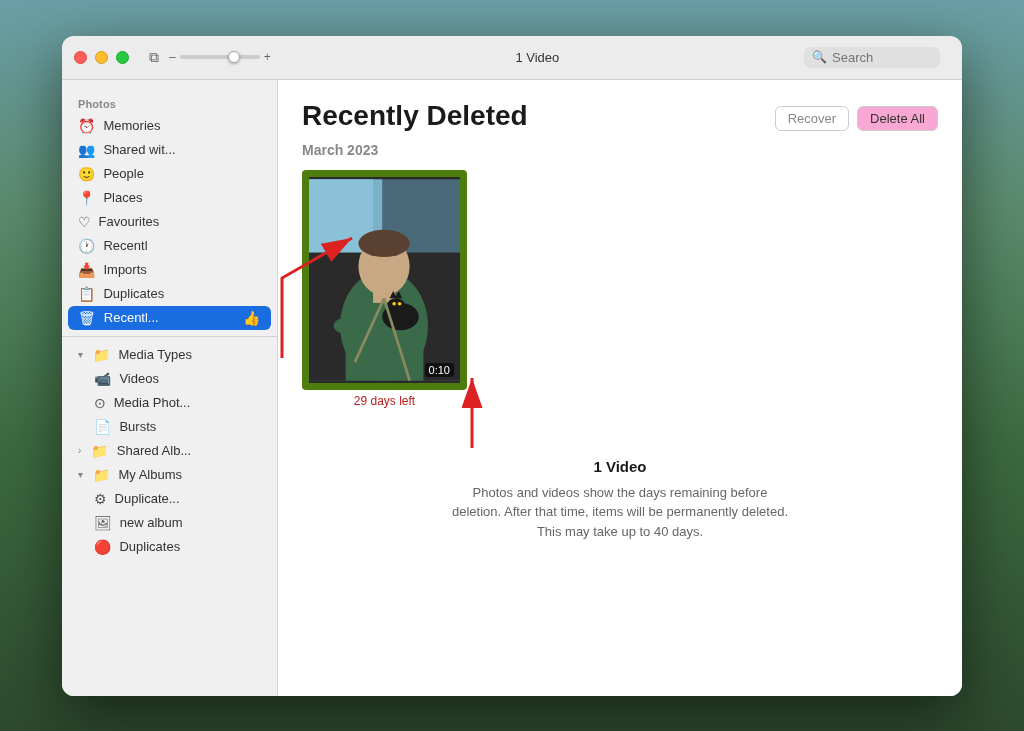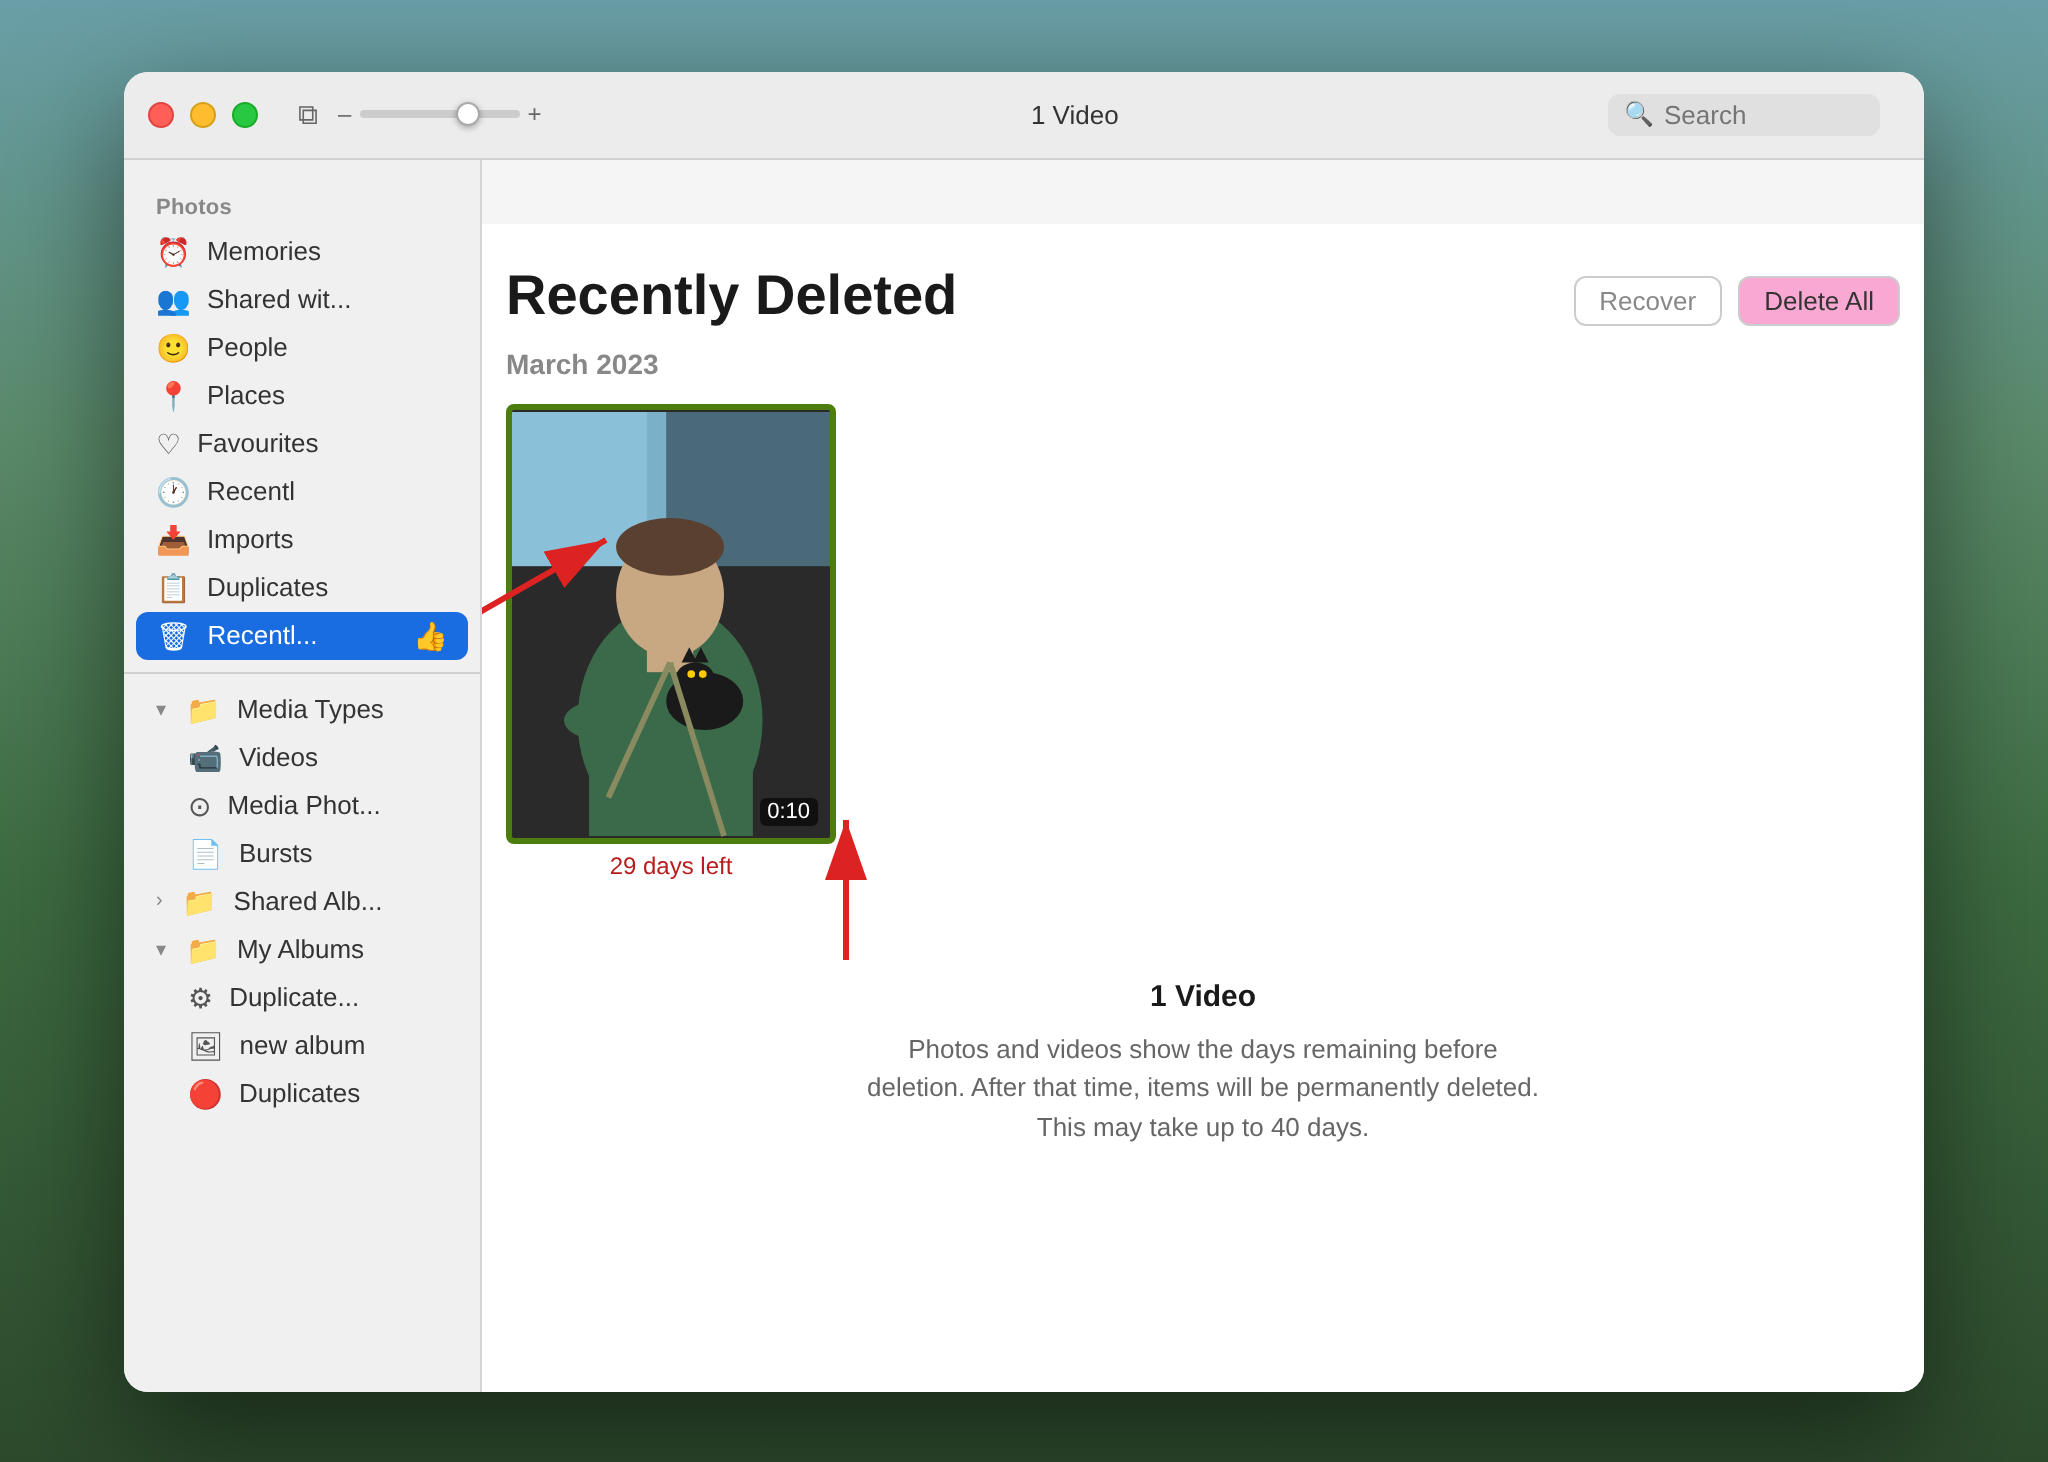--- a/index.html
+++ b/index.html
@@ -124,21 +124,21 @@
       width: 100px;
     }
     
     .main-layout {
       display: flex;
       flex: 1;
       overflow: hidden;
     }
     
     .sidebar {
-      width: 179px;
+      width: 216px;
       background: #f0f0f0;
       border-right: 1px solid #d5d5d5;
       overflow-y: auto;
       flex-shrink: 0;
       padding: 10px 0;
     }
     .sidebar-section-title {
       font-size: 11px;
       font-weight: 600;
       color: #888;
@@ -172,23 +172,22 @@
       height: 1px;
       background: #d0d0d0;
       margin: 6px 0;
     }
     .expand-arrow { font-size: 10px; color: #888; margin-right: 2px; }
     
     .content {
       flex: 1;
       background: white;
       overflow-y: auto;
-      padding: 20px 12px;
-      position: relative;
-      margin-top: 32px;
+      padding: 20px 24px;
+      position: relative;
     }
     .content-header {
       display: flex;
       align-items: flex-start;
       justify-content: space-between;
       margin-bottom: 10px;
     }
     .page-title-text {
       font-size: 28px;
       font-weight: 700;
@@ -233,21 +232,21 @@
     .photo-item {
       position: relative;
       width: 165px;
       cursor: pointer;
     }
     .photo-thumb {
       width: 165px;
       height: 220px;
       border-radius: 4px;
       overflow: hidden;
-      border: 3px solid #4d7c0f;
+      border: 7px solid #4d7c0f;
       position: relative;
       background: #2a2a2a;
     }
     .video-duration {
       position: absolute;
       bottom: 6px;
       right: 6px;
       background: rgba(0,0,0,0.6);
       color: white;
       font-size: 11px;

